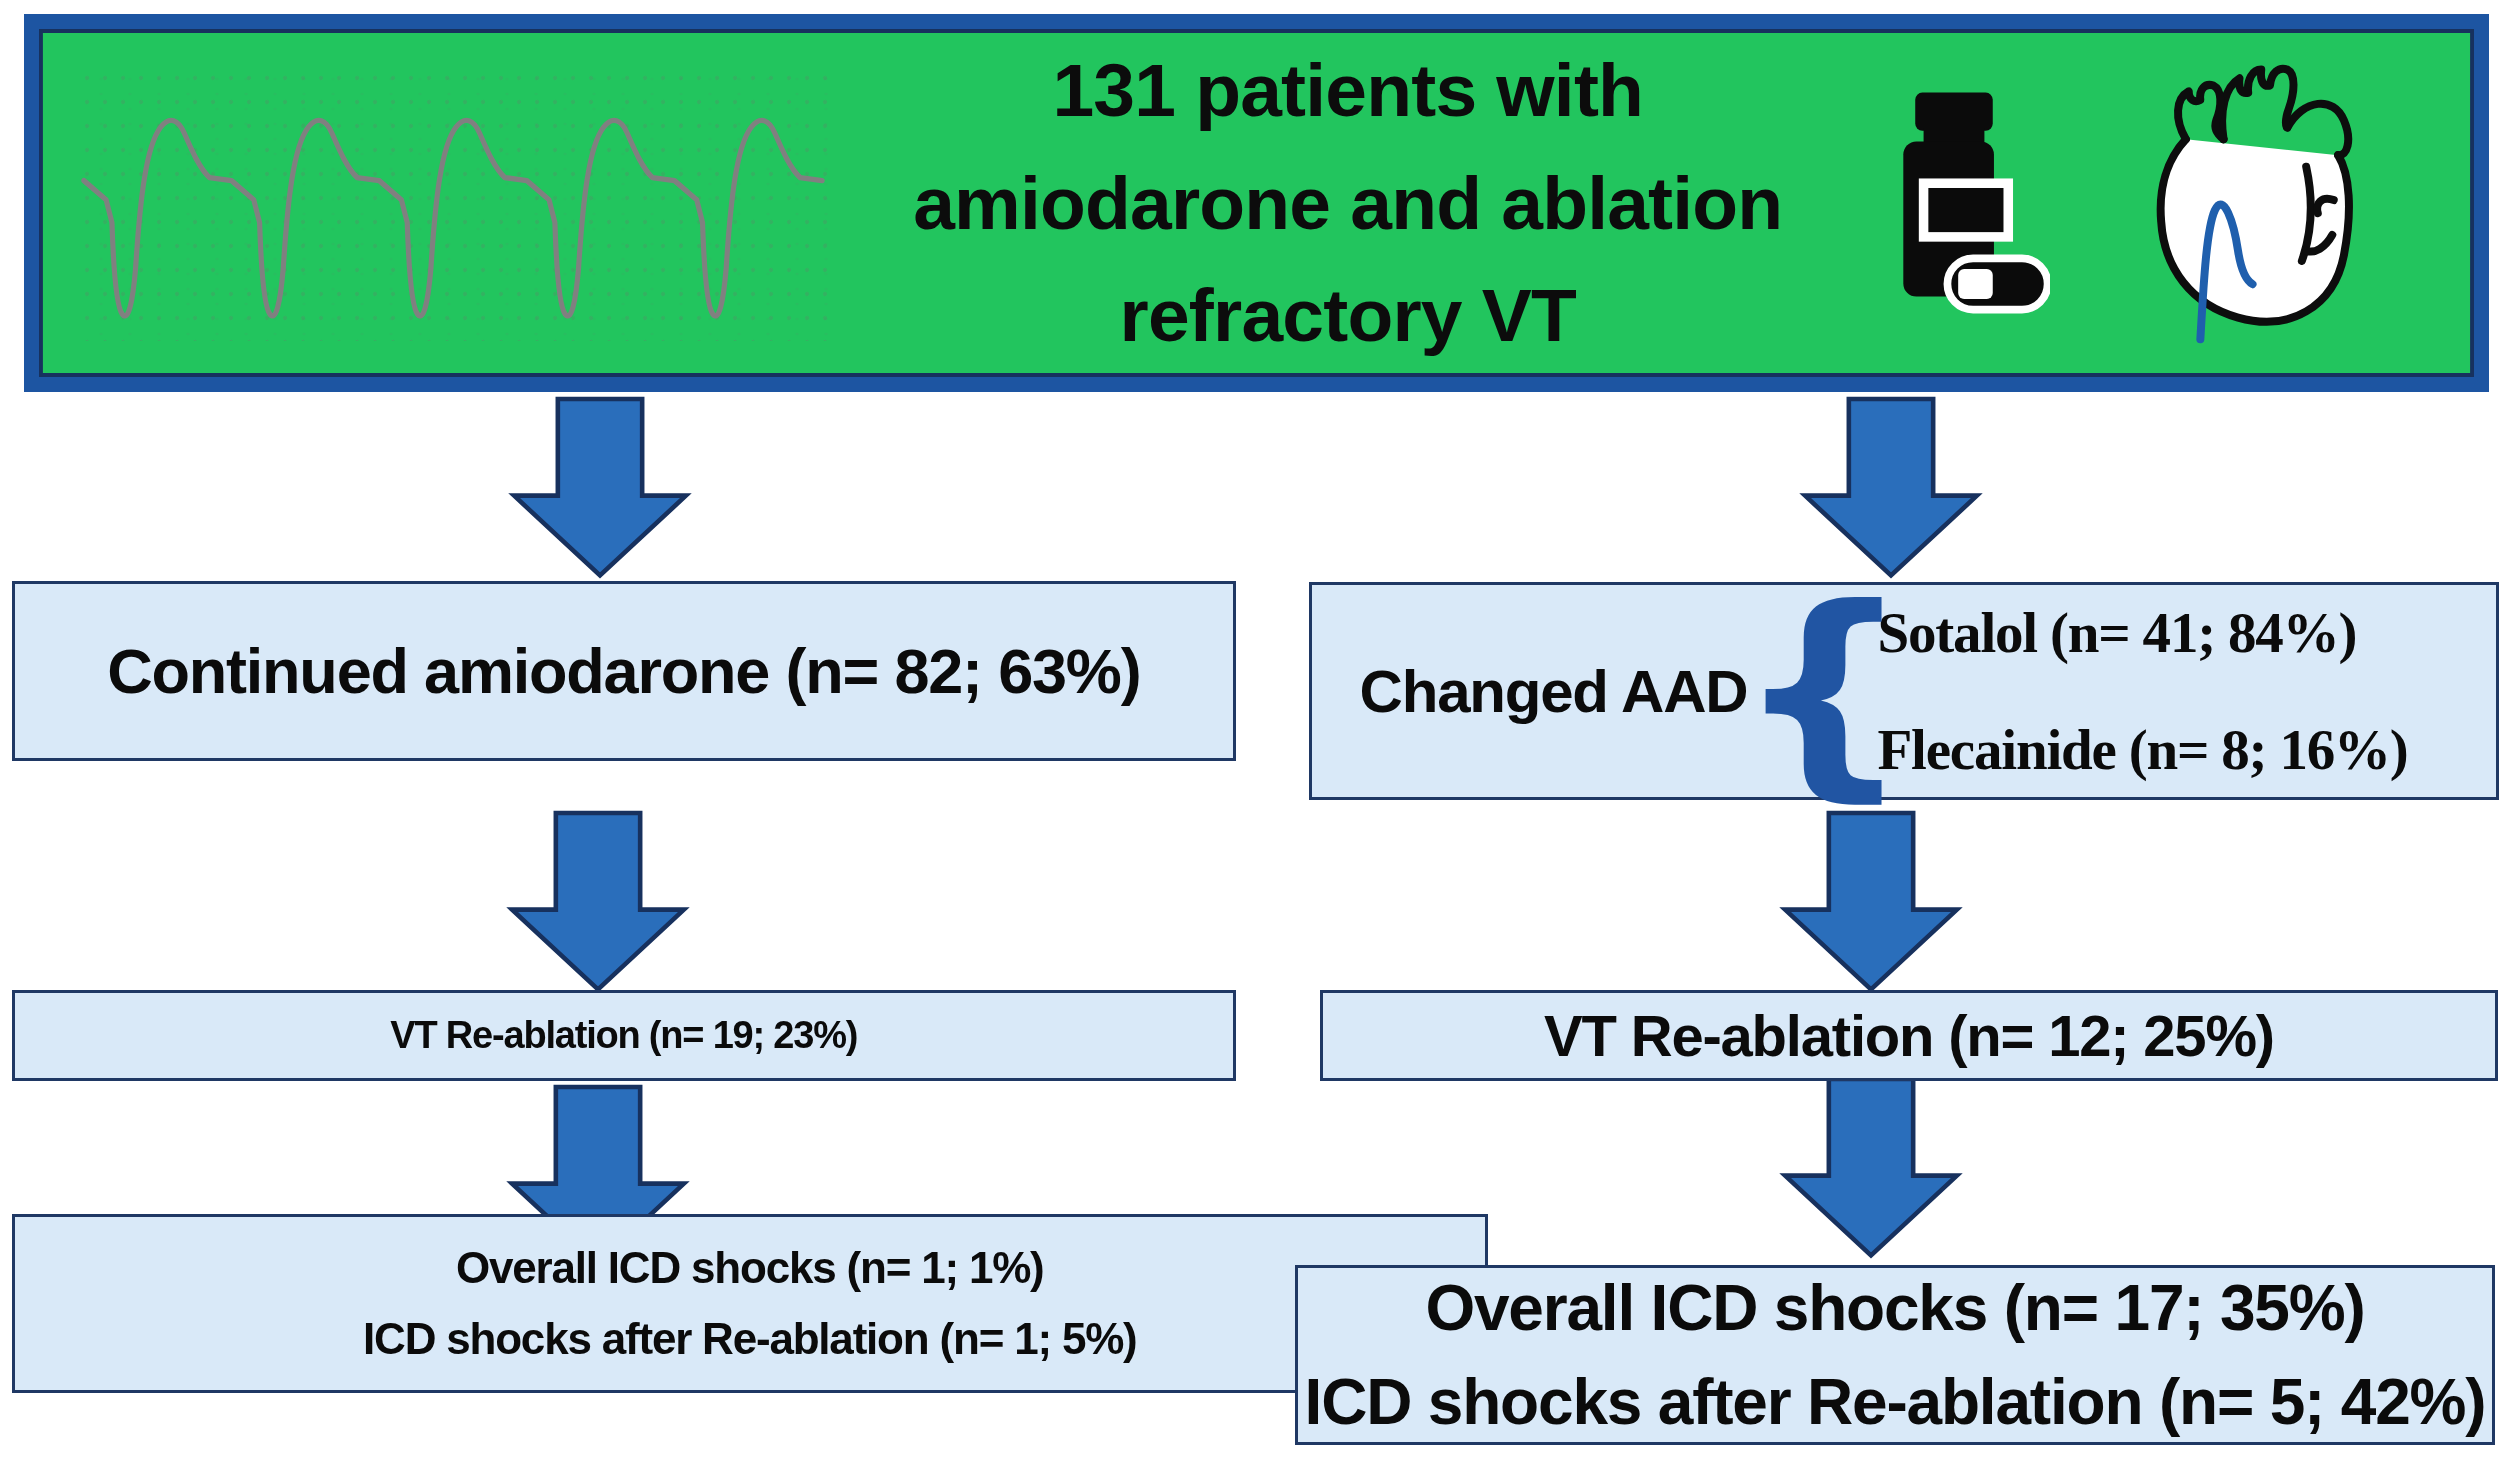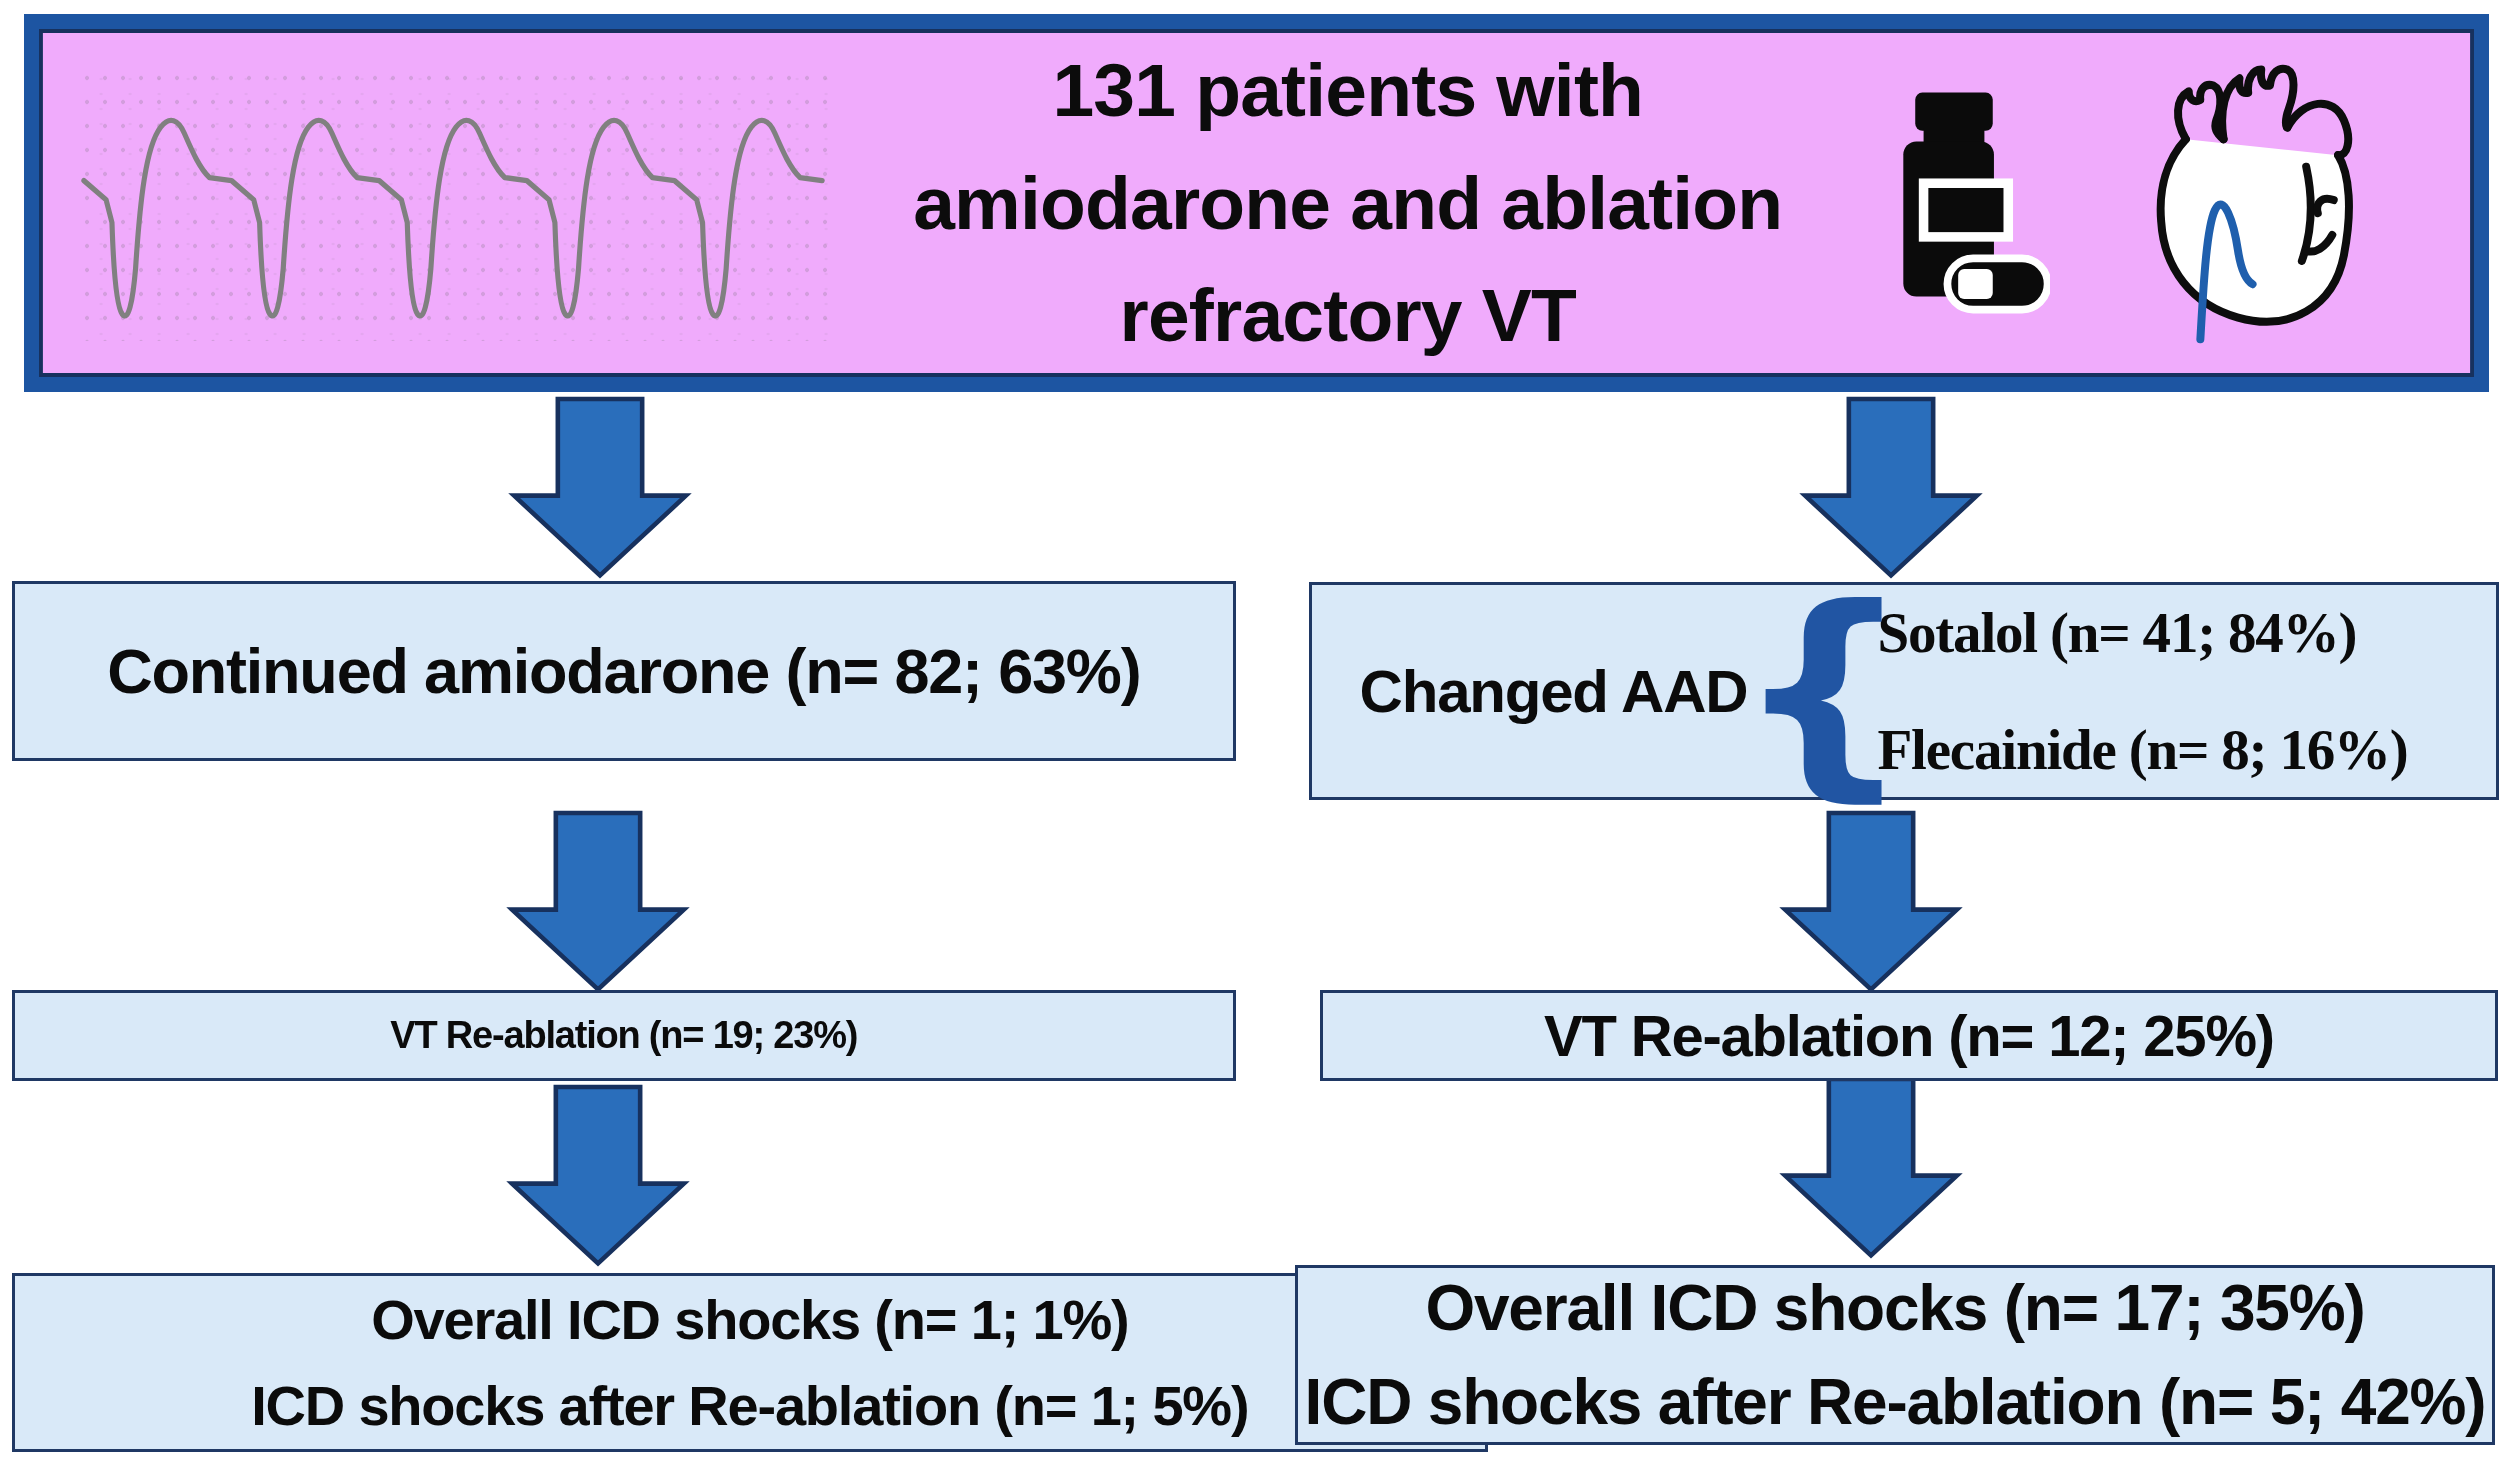--- a/index.html
+++ b/index.html
@@ -5,21 +5,21 @@
   html,body{margin:0;padding:0;}
   body{
     width:2512px;height:1462px;background:#ffffff;
     font-family:"Liberation Sans",sans-serif;color:#0b0b0b;overflow:hidden;
   }
   .diagram{position:relative;width:2512px;height:1462px;}
 
   
   .top-box{
     position:absolute;left:23.5px;top:14px;width:2465px;height:378px;
-    box-sizing:border-box;background:#f0abfc;
+    box-sizing:border-box;background:#22c55e;
     border:15.7px solid #1d55a2;
     box-shadow:inset 0 0 0 3.9px #17315e;
     display:flex;align-items:center;
   }
   .ecg-wrap{
     width:753px;height:275px;margin-left:39px;flex:0 0 auto;
     background-image:
       radial-gradient(rgba(110,110,110,.22) 1.6px, transparent 2px),
       radial-gradient(rgba(110,110,110,.15) 1.6px, transparent 2px);
     background-size:18px 24px,29px 15px;background-position:0 0,8.6px 5.5px;
@@ -41,21 +41,21 @@
   
   .box{
     position:absolute;box-sizing:border-box;background:#d9e9f8;
     border:3.9px solid #1f3864;display:flex;align-items:center;justify-content:center;
     font-weight:700;letter-spacing:-1.2px;color:#0b0b0b;text-align:center;
   }
   .box-l1{left:11.8px;top:581px;width:1224px;height:180px;font-size:63px;}
   .box-r1{left:1309px;top:582px;width:1190px;height:218px;font-size:58px;justify-content:flex-end;}
   .box-l2{left:11.8px;top:990px;width:1224px;height:91px;font-size:38px;}
   .box-r2{left:1320px;top:990px;width:1178px;height:91px;font-size:58px;}
-  .box-l3{left:11.8px;top:1273px;width:1476px;height:179px;font-size:56px;}
+  .box-l3{left:11.8px;top:1214px;width:1476px;height:179px;font-size:44px;}
   .box-r3{left:1295px;top:1265px;width:1200px;height:180px;font-size:64px;}
   .two-line{display:flex;flex-direction:column;justify-content:center;gap:20.4px;}
 
   
   .aad-label{
     width:428px;margin-left:27.5px;flex:0 0 auto;
     display:flex;flex-direction:column;gap:23.5px;font-size:60px;text-align:center;
   }
   .brace{
     flex:0 0 auto;width:110px;height:196px;display:flex;align-items:center;justify-content:center;

